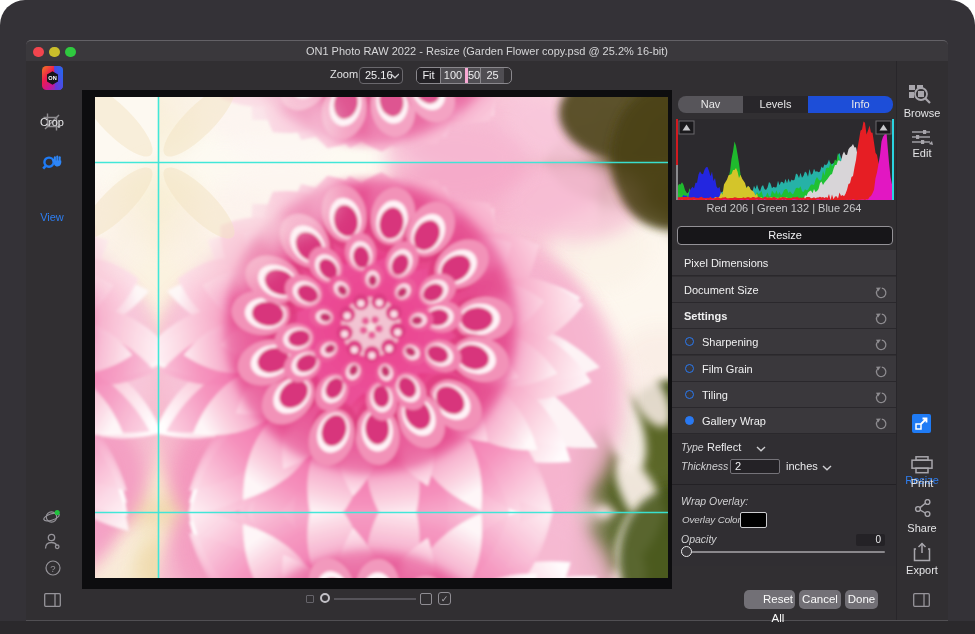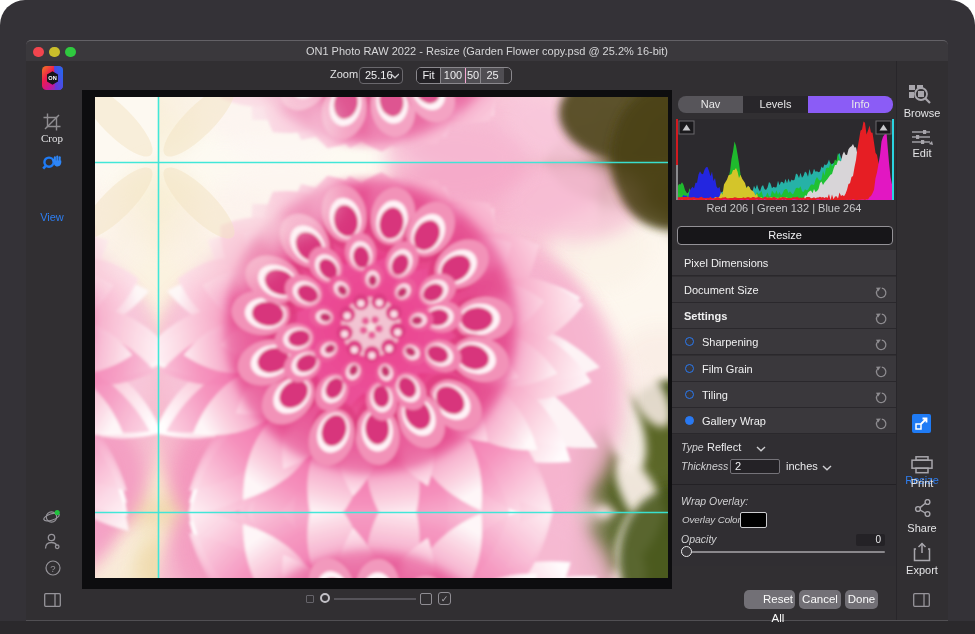--- a/index.html
+++ b/index.html
@@ -510,21 +510,21 @@
 <div id="belowwin" class="abs"></div>
 <div class="abs" style="left:26px;top:620px;width:922px;height:1px;background:#514f53;"></div>
 
 <div id="zoomlbl" class="abs">Zoom</div>
 <div id="zoomdd" class="abs">25.16 <span><svg width="9" height="6" xmlns="http://www.w3.org/2000/svg">
         <path d="M1 1 L5 4.8 L9 1" stroke="#cfcfd2" stroke-width="1.2" fill="none"></path>
       </svg></span></div>
 <div id="fitgroup" class="abs">
   <div style="width:23px;background:#232125;">Fit</div>
   <div style="width:25px;background:#504e53;border-left:1px solid #8a888d;">100</div>
-  <div style="width:15px;background:#504e53;border-left:1px solid #f9a8d4;">50</div>
+  <div style="width:15px;background:#504e53;border-left:3px solid #f9a8d4;">50</div>
   <div style="width:24px;background:#504e53;border-left:1px solid #8a888d;">25</div>
 </div>
 
 <div id="logo" class="abs" style="left:42px;top:66px;width:21px;height:24px;"><svg width="21" height="24" viewBox="0 0 21 24" xmlns="http://www.w3.org/2000/svg">
       <defs>
         <linearGradient id="lg1" x1="0" y1="0" x2="1" y2="1">
           <stop offset="0" stop-color="#f47b20"></stop>
           <stop offset="0.35" stop-color="#ed1c4e"></stop>
           <stop offset="0.65" stop-color="#c4169b"></stop>
           <stop offset="1" stop-color="#2b5fe8"></stop>
@@ -539,21 +539,21 @@
       <path d="M10.5 5.2 L16 8.4 V15.6 L10.5 18.8 L5 15.6 V8.4 Z" fill="#16151a"></path>
       <text x="10.5" y="14.3" font-family="Liberation Sans" font-size="5.6" font-weight="bold" fill="#fff" text-anchor="middle">ON</text>
     </svg></div>
 <div class="abs" style="left:43px;top:113px;width:18px;height:18px;"><svg width="18" height="18" viewBox="0 0 18 18" xmlns="http://www.w3.org/2000/svg">
       <g stroke="#8f8d91" stroke-width="1.4" fill="none">
         <path d="M4.5 0.5 V13.5 H17.5"></path>
         <path d="M0.5 4.5 H13.5 V17.5"></path>
         <path d="M2 16 L16 2"></path>
       </g>
     </svg></div>
-<div class="abs lbl" style="left:32px;top:132px;width:40px;font-family:Liberation Serif, serif;">Crop</div>
+<div class="abs lbl" style="left:32px;top:116px;width:40px;">Crop</div>
 <div class="abs" style="left:42px;top:153px;width:20px;height:20px;"><svg width="20" height="20" viewBox="0 0 20 20" xmlns="http://www.w3.org/2000/svg">
       <circle cx="7" cy="9.2" r="4.6" fill="none" stroke="#1f7bf5" stroke-width="2.4"></circle>
       <line x1="3.7" y1="12.8" x2="1.2" y2="15.6" stroke="#1f7bf5" stroke-width="2.6"></line>
       <g fill="#2e86f7">
         <rect x="11.9" y="3.2" width="2.0" height="6" rx="1"></rect>
         <rect x="14.3" y="2.4" width="2.0" height="6.5" rx="1"></rect>
         <rect x="16.7" y="3.2" width="2.0" height="6" rx="1"></rect>
         <path d="M11.6 7.6 L19.2 7.6 C19.8 10.8 18.2 13.6 15.4 13.6 C12.8 13.6 11.3 11.5 11.6 7.6 Z"></path>
         <rect x="10.6" y="5.6" width="1.9" height="4" rx="0.95" transform="rotate(-28 11.5 7.6)"></rect>
       </g>
@@ -578,21 +578,21 @@
       <text x="8" y="11.6" font-family="Liberation Sans" font-size="9.5" fill="#96949a" text-anchor="middle">?</text>
     </svg></div>
 <div class="abs" style="left:44px;top:593px;width:17px;height:14px;"><svg width="17" height="14" viewBox="0 0 17 14" xmlns="http://www.w3.org/2000/svg">
       <rect x="0.7" y="0.7" width="15.6" height="12.6" rx="1" fill="none" stroke="#96949a" stroke-width="1.3"></rect>
       <line x1="11" y1="0.7" x2="11" y2="13.3" stroke="#96949a" stroke-width="1.3"></line>
     </svg></div>
 
 <div id="tabs" class="abs">
   <div style="background:#57555a;">Nav</div>
   <div style="background:#28262a;">Levels</div>
-  <div style="background:#8b5cf6;padding-left:20px;">Info</div>
+  <div style="background:#1d4ed8;padding-left:20px;">Info</div>
 </div>
 <div id="hist" class="abs"><svg xmlns="http://www.w3.org/2000/svg" width="218" height="81" viewBox="0 0 218 81">
       <rect width="218" height="81" fill="#2c2a2e"></rect>
       <path d="M0 81 L0.0 77.3 L1.5 76.2 L3.0 73.0 L4.5 76.5 L6.0 75.9 L7.5 75.0 L9.0 78.0 L10.5 75.2 L12.0 74.0 L13.5 72.4 L15.0 77.8 L16.5 76.4 L18.0 78.3 L19.5 72.7 L21.0 73.9 L22.5 79.4 L24.0 72.1 L25.5 72.5 L27.0 75.2 L28.5 75.8 L30.0 79.7 L31.5 80.6 L33.0 76.1 L34.5 79.6 L36.0 78.2 L37.5 77.5 L39.0 78.9 L40.5 75.1 L42.0 75.0 L43.5 71.4 L45.0 73.8 L46.5 72.5 L48.0 73.3 L49.5 71.7 L51.0 73.2 L52.5 74.5 L54.0 68.5 L55.5 68.4 L57.0 69.6 L58.5 70.5 L60.0 73.6 L61.5 74.2 L63.0 73.6 L64.5 75.2 L66.0 69.4 L67.5 72.3 L69.0 68.6 L70.5 72.1 L72.0 67.2 L73.5 67.9 L75.0 74.5 L76.5 72.6 L78.0 66.7 L79.5 70.0 L81.0 65.6 L82.5 70.1 L84.0 72.5 L85.5 67.7 L87.0 66.1 L88.5 69.9 L90.0 71.0 L91.5 68.6 L93.0 63.1 L94.5 64.5 L96.0 69.2 L97.5 67.7 L99.0 68.4 L100.5 68.2 L102.0 61.7 L103.5 66.3 L105.0 62.7 L106.5 63.1 L108.0 64.7 L109.5 59.8 L111.0 64.2 L112.5 59.6 L114.0 63.4 L115.5 60.4 L117.0 61.6 L118.5 60.7 L120.0 54.5 L121.5 55.4 L123.0 58.9 L124.5 53.7 L126.0 58.7 L127.5 56.7 L129.0 52.5 L130.5 53.8 L132.0 57.7 L133.5 50.0 L135.0 55.8 L136.5 54.7 L138.0 49.8 L139.5 52.7 L141.0 52.2 L142.5 53.3 L144.0 52.4 L145.5 47.6 L147.0 49.3 L148.5 45.3 L150.0 46.2 L151.5 44.5 L153.0 40.6 L154.5 45.2 L156.0 45.3 L157.5 43.7 L159.0 47.7 L160.5 45.1 L162.0 36.1 L163.5 34.0 L165.0 38.7 L166.5 40.9 L168.0 38.0 L169.5 38.0 L171.0 45.7 L172.5 41.2 L174.0 43.3 L175.5 47.2 L177.0 50.6 L178.5 55.2 L180.0 57.7 L181.5 52.3 L183.0 59.9 L184.5 57.7 L186.0 63.0 L187.5 60.0 L189.0 63.4 L190.5 67.4 L192.0 69.9 L193.5 67.0 L195.0 73.8 L196.5 73.7 L198.0 71.9 L199.5 70.3 L201.0 73.1 L202.5 76.6 L204.0 72.2 L205.5 78.6 L207.0 80.4 L208.5 78.7 L210.0 77.5 L211.5 80.9 L213.0 80.3 L214.5 79.0 L216.0 77.6 L217.5 81.0 L218 81 Z" fill="#26b2a7" opacity="1.0"></path>
       <path d="M0 81 L0.0 74.0 L1.5 67.7 L3.0 65.0 L4.5 65.6 L6.0 63.3 L7.5 65.7 L9.0 71.0 L10.5 73.4 L12.0 75.2 L13.5 69.2 L15.0 72.1 L16.5 71.2 L18.0 80.0 L19.5 75.2 L21.0 76.7 L22.5 74.9 L24.0 78.4 L25.5 73.1 L27.0 80.8 L28.5 77.2 L30.0 75.8 L31.5 74.4 L33.0 75.6 L34.5 75.7 L36.0 74.8 L37.5 73.7 L39.0 78.2 L40.5 75.3 L42.0 73.4 L43.5 73.5 L45.0 77.1 L46.5 73.9 L48.0 73.2 L49.5 69.7 L51.0 63.4 L52.5 59.5 L54.0 52.0 L55.5 39.9 L57.0 32.4 L58.5 22.4 L60.0 26.8 L61.5 35.0 L63.0 44.3 L64.5 55.6 L66.0 61.3 L67.5 65.0 L69.0 68.5 L70.5 67.7 L72.0 76.3 L73.5 71.2 L75.0 77.3 L76.5 72.9 L78.0 74.2 L79.5 76.5 L81.0 73.0 L82.5 74.9 L84.0 74.2 L85.5 71.9 L87.0 77.2 L88.5 79.1 L90.0 76.7 L91.5 73.5 L93.0 77.3 L94.5 77.5 L96.0 71.4 L97.5 73.4 L99.0 75.0 L100.5 71.3 L102.0 75.7 L103.5 72.8 L105.0 76.4 L106.5 74.4 L108.0 71.2 L109.5 70.1 L111.0 70.3 L112.5 74.1 L114.0 72.3 L115.5 74.3 L117.0 75.4 L118.5 72.2 L120.0 69.1 L121.5 68.7 L123.0 69.5 L124.5 67.2 L126.0 72.3 L127.5 72.9 L129.0 70.3 L130.5 71.2 L132.0 70.7 L133.5 68.1 L135.0 65.4 L136.5 65.5 L138.0 66.0 L139.5 60.8 L141.0 58.1 L142.5 60.5 L144.0 61.8 L145.5 60.3 L147.0 51.7 L148.5 56.6 L150.0 49.3 L151.5 48.6 L153.0 48.9 L154.5 43.2 L156.0 47.6 L157.5 44.9 L159.0 40.5 L160.5 42.1 L162.0 33.8 L163.5 40.4 L165.0 43.0 L166.5 45.6 L168.0 42.7 L169.5 46.2 L171.0 46.7 L172.5 48.6 L174.0 49.4 L175.5 51.0 L177.0 56.0 L178.5 62.8 L180.0 63.4 L181.5 67.8 L183.0 71.2 L184.5 69.5 L186.0 69.5 L187.5 74.9 L189.0 75.3 L190.5 75.7 L192.0 73.9 L193.5 76.4 L195.0 76.1 L196.5 75.1 L198.0 78.2 L199.5 75.1 L201.0 74.4 L202.5 81.0 L204.0 74.5 L205.5 76.3 L207.0 81.0 L208.5 78.8 L210.0 77.6 L211.5 78.1 L213.0 79.1 L214.5 78.9 L216.0 78.6 L217.5 78.8 L218 81 Z" fill="#1fc22d" opacity="0.95"></path>
       <path d="M0 81 L0.0 78.7 L1.5 79.2 L3.0 78.7 L4.5 79.3 L6.0 78.2 L7.5 75.8 L9.0 77.0 L10.5 76.2 L12.0 80.1 L13.5 72.5 L15.0 69.8 L16.5 67.8 L18.0 69.4 L19.5 63.7 L21.0 63.8 L22.5 55.4 L24.0 52.2 L25.5 54.7 L27.0 55.2 L28.5 50.7 L30.0 48.2 L31.5 48.0 L33.0 51.9 L34.5 57.3 L36.0 52.6 L37.5 61.9 L39.0 59.1 L40.5 67.4 L42.0 69.4 L43.5 67.7 L45.0 75.0 L46.5 77.0 L48.0 76.0 L49.5 74.9 L51.0 74.6 L52.5 76.4 L54.0 75.0 L55.5 79.2 L57.0 78.7 L58.5 80.1 L60.0 79.9 L61.5 79.4 L63.0 79.8 L64.5 79.1 L66.0 79.3 L67.5 79.5 L69.0 79.0 L70.5 79.4 L72.0 79.8 L73.5 79.7 L75.0 79.0 L76.5 78.9 L78.0 80.1 L79.5 79.0 L81.0 78.9 L82.5 79.6 L84.0 79.5 L85.5 80.2 L87.0 79.6 L88.5 79.7 L90.0 79.5 L91.5 80.5 L93.0 79.0 L94.5 79.7 L96.0 79.9 L97.5 79.3 L99.0 79.7 L100.5 79.8 L102.0 79.5 L103.5 80.6 L105.0 79.8 L106.5 80.0 L108.0 79.2 L109.5 79.2 L111.0 80.3 L112.5 80.0 L114.0 80.6 L115.5 80.1 L117.0 79.5 L118.5 79.4 L120.0 80.1 L121.5 80.3 L123.0 80.5 L124.5 79.9 L126.0 79.4 L127.5 80.7 L129.0 79.7 L130.5 80.9 L132.0 80.6 L133.5 80.6 L135.0 79.9 L136.5 80.5 L138.0 80.4 L139.5 80.0 L141.0 80.9 L142.5 79.9 L144.0 80.9 L145.5 80.3 L147.0 80.7 L148.5 80.8 L150.0 80.3 L151.5 80.4 L153.0 80.6 L154.5 80.5 L156.0 80.3 L157.5 80.9 L159.0 80.9 L160.5 80.2 L162.0 80.2 L163.5 80.4 L165.0 79.9 L166.5 80.3 L168.0 79.9 L169.5 80.9 L171.0 80.1 L172.5 80.0 L174.0 79.9 L175.5 80.9 L177.0 80.9 L178.5 79.9 L180.0 81.0 L181.5 79.8 L183.0 80.0 L184.5 81.0 L186.0 81.0 L187.5 80.3 L189.0 81.0 L190.5 81.0 L192.0 80.2 L193.5 80.9 L195.0 80.3 L196.5 81.0 L198.0 81.0 L199.5 80.5 L201.0 81.0 L202.5 81.0 L204.0 80.6 L205.5 80.2 L207.0 80.1 L208.5 81.0 L210.0 80.9 L211.5 80.5 L213.0 80.9 L214.5 80.7 L216.0 81.0 L217.5 81.0 L218 81 Z" fill="#2326e0" opacity="1.0"></path>
       <path d="M0 81 L0.0 81.0 L1.5 81.0 L3.0 80.8 L4.5 80.8 L6.0 80.6 L7.5 81.0 L9.0 81.0 L10.5 81.0 L12.0 79.9 L13.5 79.6 L15.0 79.7 L16.5 81.0 L18.0 80.9 L19.5 79.4 L21.0 80.2 L22.5 79.6 L24.0 80.3 L25.5 80.0 L27.0 79.8 L28.5 79.9 L30.0 79.6 L31.5 80.4 L33.0 79.3 L34.5 79.0 L36.0 80.0 L37.5 79.5 L39.0 78.2 L40.5 78.1 L42.0 78.6 L43.5 77.6 L45.0 73.6 L46.5 75.7 L48.0 65.4 L49.5 62.9 L51.0 60.4 L52.5 56.2 L54.0 55.7 L55.5 55.0 L57.0 51.0 L58.5 50.9 L60.0 49.0 L61.5 52.5 L63.0 58.9 L64.5 55.8 L66.0 59.6 L67.5 61.7 L69.0 63.9 L70.5 69.3 L72.0 66.7 L73.5 68.2 L75.0 71.0 L76.5 71.8 L78.0 73.2 L79.5 76.6 L81.0 74.5 L82.5 80.3 L84.0 78.6 L85.5 78.0 L87.0 81.0 L88.5 78.8 L90.0 78.4 L91.5 78.4 L93.0 79.1 L94.5 78.0 L96.0 78.5 L97.5 79.0 L99.0 78.5 L100.5 78.7 L102.0 78.8 L103.5 79.0 L105.0 78.1 L106.5 78.7 L108.0 78.6 L109.5 78.5 L111.0 78.2 L112.5 79.8 L114.0 78.9 L115.5 78.7 L117.0 79.5 L118.5 79.3 L120.0 79.9 L121.5 79.7 L123.0 79.4 L124.5 79.9 L126.0 79.7 L127.5 78.7 L129.0 79.3 L130.5 79.4 L132.0 78.6 L133.5 79.3 L135.0 78.6 L136.5 79.3 L138.0 79.0 L139.5 80.2 L141.0 79.4 L142.5 79.2 L144.0 80.4 L145.5 78.9 L147.0 80.2 L148.5 79.7 L150.0 80.3 L151.5 79.8 L153.0 79.6 L154.5 80.5 L156.0 79.1 L157.5 80.0 L159.0 79.9 L160.5 79.8 L162.0 80.2 L163.5 80.3 L165.0 79.8 L166.5 79.9 L168.0 80.4 L169.5 79.7 L171.0 80.5 L172.5 80.9 L174.0 80.6 L175.5 80.9 L177.0 80.8 L178.5 79.8 L180.0 80.5 L181.5 79.7 L183.0 79.9 L184.5 81.0 L186.0 79.6 L187.5 79.7 L189.0 81.0 L190.5 79.8 L192.0 80.6 L193.5 80.6 L195.0 79.8 L196.5 81.0 L198.0 80.6 L199.5 79.9 L201.0 80.3 L202.5 80.8 L204.0 80.0 L205.5 80.3 L207.0 80.6 L208.5 81.0 L210.0 80.6 L211.5 81.0 L213.0 81.0 L214.5 81.0 L216.0 80.9 L217.5 81.0 L218 81 Z" fill="#d4c52a" opacity="1.0"></path>
       <path d="M0 81 L0.0 81.0 L1.5 80.7 L3.0 81.0 L4.5 81.0 L6.0 80.9 L7.5 81.0 L9.0 80.5 L10.5 81.0 L12.0 80.2 L13.5 80.3 L15.0 80.6 L16.5 81.0 L18.0 81.0 L19.5 80.4 L21.0 80.5 L22.5 80.8 L24.0 81.0 L25.5 81.0 L27.0 80.7 L28.5 80.9 L30.0 80.9 L31.5 80.8 L33.0 80.6 L34.5 81.0 L36.0 81.0 L37.5 80.2 L39.0 80.3 L40.5 80.4 L42.0 81.0 L43.5 81.0 L45.0 81.0 L46.5 81.0 L48.0 80.8 L49.5 81.0 L51.0 80.9 L52.5 81.0 L54.0 81.0 L55.5 80.7 L57.0 80.9 L58.5 80.8 L60.0 81.0 L61.5 81.0 L63.0 81.0 L64.5 81.0 L66.0 80.6 L67.5 80.5 L69.0 81.0 L70.5 81.0 L72.0 80.5 L73.5 80.8 L75.0 80.6 L76.5 81.0 L78.0 81.0 L79.5 81.0 L81.0 80.5 L82.5 81.0 L84.0 80.8 L85.5 80.2 L87.0 81.0 L88.5 80.9 L90.0 80.6 L91.5 80.3 L93.0 81.0 L94.5 81.0 L96.0 81.0 L97.5 80.4 L99.0 81.0 L100.5 81.0 L102.0 80.9 L103.5 81.0 L105.0 80.7 L106.5 81.0 L108.0 80.6 L109.5 81.0 L111.0 81.0 L112.5 80.7 L114.0 81.0 L115.5 81.0 L117.0 80.6 L118.5 80.7 L120.0 81.0 L121.5 81.0 L123.0 80.2 L124.5 79.1 L126.0 79.2 L127.5 81.0 L129.0 76.3 L130.5 76.9 L132.0 73.6 L133.5 72.3 L135.0 71.4 L136.5 74.2 L138.0 70.1 L139.5 73.1 L141.0 71.9 L142.5 69.9 L144.0 63.9 L145.5 62.5 L147.0 66.0 L148.5 63.4 L150.0 61.7 L151.5 60.0 L153.0 57.7 L154.5 55.7 L156.0 55.1 L157.5 50.0 L159.0 46.0 L160.5 45.9 L162.0 41.4 L163.5 41.5 L165.0 42.5 L166.5 35.7 L168.0 32.6 L169.5 35.7 L171.0 36.0 L172.5 30.3 L174.0 28.3 L175.5 27.3 L177.0 25.1 L178.5 28.6 L180.0 28.3 L181.5 36.0 L183.0 33.8 L184.5 33.5 L186.0 41.0 L187.5 42.7 L189.0 39.1 L190.5 39.7 L192.0 48.7 L193.5 46.7 L195.0 53.1 L196.5 51.1 L198.0 54.8 L199.5 61.0 L201.0 64.1 L202.5 62.7 L204.0 67.5 L205.5 68.2 L207.0 73.4 L208.5 76.1 L210.0 73.2 L211.5 76.2 L213.0 78.2 L214.5 78.7 L216.0 79.0 L217.5 79.7 L218 81 Z" fill="#d8d5d8" opacity="1.0"></path>
       <path d="M0 81 L0.0 77.9 L1.5 78.7 L3.0 78.0 L4.5 78.3 L6.0 78.0 L7.5 78.1 L9.0 78.0 L10.5 77.9 L12.0 77.8 L13.5 78.3 L15.0 78.5 L16.5 78.2 L18.0 78.1 L19.5 78.7 L21.0 78.7 L22.5 79.1 L24.0 78.2 L25.5 77.8 L27.0 78.8 L28.5 79.1 L30.0 79.0 L31.5 78.7 L33.0 78.9 L34.5 77.8 L36.0 79.3 L37.5 78.9 L39.0 79.2 L40.5 78.3 L42.0 78.1 L43.5 79.1 L45.0 79.3 L46.5 78.6 L48.0 78.4 L49.5 77.9 L51.0 79.3 L52.5 79.2 L54.0 79.1 L55.5 79.0 L57.0 79.0 L58.5 78.2 L60.0 78.4 L61.5 79.0 L63.0 79.1 L64.5 78.9 L66.0 79.1 L67.5 78.2 L69.0 78.9 L70.5 78.5 L72.0 78.1 L73.5 78.6 L75.0 79.0 L76.5 77.9 L78.0 77.9 L79.5 78.8 L81.0 78.5 L82.5 77.8 L84.0 78.6 L85.5 79.0 L87.0 79.3 L88.5 77.8 L90.0 78.1 L91.5 78.8 L93.0 78.5 L94.5 78.5 L96.0 78.9 L97.5 77.8 L99.0 78.3 L100.5 79.0 L102.0 79.4 L103.5 78.6 L105.0 78.8 L106.5 78.1 L108.0 78.2 L109.5 78.4 L111.0 79.1 L112.5 79.1 L114.0 78.9 L115.5 79.0 L117.0 78.0 L118.5 78.5 L120.0 78.3 L121.5 77.8 L123.0 78.9 L124.5 78.5 L126.0 79.1 L127.5 78.1 L129.0 79.4 L130.5 78.0 L132.0 78.0 L133.5 78.0 L135.0 79.2 L136.5 78.9 L138.0 78.2 L139.5 79.2 L141.0 78.6 L142.5 78.6 L144.0 77.8 L145.5 78.4 L147.0 78.0 L148.5 78.9 L150.0 78.1 L151.5 79.1 L153.0 75.0 L154.5 81.0 L156.0 75.4 L157.5 80.3 L159.0 77.5 L160.5 77.3 L162.0 79.6 L163.5 73.4 L165.0 76.9 L166.5 76.1 L168.0 77.3 L169.5 74.7 L171.0 70.7 L172.5 65.1 L174.0 64.3 L175.5 58.0 L177.0 57.1 L178.5 48.2 L180.0 41.1 L181.5 29.3 L183.0 20.4 L184.5 11.8 L186.0 10.4 L187.5 2.6 L189.0 3.7 L190.5 15.6 L192.0 11.6 L193.5 6.4 L195.0 13.5 L196.5 13.7 L198.0 23.5 L199.5 33.8 L201.0 35.9 L202.5 43.8 L204.0 48.0 L205.5 51.5 L207.0 58.7 L208.5 63.9 L210.0 68.9 L211.5 70.0 L213.0 76.7 L214.5 79.7 L216.0 76.3 L217.5 79.4 L218 81 Z" fill="#e61e24" opacity="1.0"></path>
       <path d="M0 81 L0.0 80.3 L1.5 80.9 L3.0 80.6 L4.5 81.0 L6.0 80.5 L7.5 81.0 L9.0 81.0 L10.5 81.0 L12.0 80.7 L13.5 80.7 L15.0 81.0 L16.5 81.0 L18.0 80.5 L19.5 80.8 L21.0 81.0 L22.5 81.0 L24.0 81.0 L25.5 81.0 L27.0 81.0 L28.5 81.0 L30.0 80.3 L31.5 81.0 L33.0 81.0 L34.5 80.8 L36.0 80.6 L37.5 80.5 L39.0 81.0 L40.5 81.0 L42.0 81.0 L43.5 81.0 L45.0 81.0 L46.5 80.7 L48.0 80.2 L49.5 80.5 L51.0 80.7 L52.5 80.8 L54.0 81.0 L55.5 81.0 L57.0 81.0 L58.5 80.8 L60.0 81.0 L61.5 81.0 L63.0 81.0 L64.5 80.5 L66.0 80.5 L67.5 80.8 L69.0 81.0 L70.5 80.6 L72.0 80.3 L73.5 80.9 L75.0 81.0 L76.5 81.0 L78.0 81.0 L79.5 80.7 L81.0 80.2 L82.5 81.0 L84.0 80.7 L85.5 80.5 L87.0 81.0 L88.5 80.3 L90.0 80.8 L91.5 81.0 L93.0 81.0 L94.5 81.0 L96.0 80.9 L97.5 80.7 L99.0 81.0 L100.5 80.3 L102.0 81.0 L103.5 81.0 L105.0 81.0 L106.5 80.2 L108.0 81.0 L109.5 80.3 L111.0 80.9 L112.5 80.9 L114.0 80.9 L115.5 81.0 L117.0 80.3 L118.5 80.2 L120.0 80.5 L121.5 80.8 L123.0 81.0 L124.5 80.5 L126.0 81.0 L127.5 80.4 L129.0 81.0 L130.5 80.9 L132.0 80.5 L133.5 81.0 L135.0 80.9 L136.5 81.0 L138.0 81.0 L139.5 81.0 L141.0 80.2 L142.5 80.3 L144.0 80.7 L145.5 81.0 L147.0 80.7 L148.5 80.6 L150.0 81.0 L151.5 80.9 L153.0 80.5 L154.5 81.0 L156.0 81.0 L157.5 81.0 L159.0 81.0 L160.5 81.0 L162.0 80.9 L163.5 81.0 L165.0 81.0 L166.5 81.0 L168.0 80.9 L169.5 81.0 L171.0 80.8 L172.5 81.0 L174.0 80.7 L175.5 81.0 L177.0 80.3 L178.5 80.8 L180.0 81.0 L181.5 81.0 L183.0 80.8 L184.5 80.7 L186.0 80.6 L187.5 80.6 L189.0 81.0 L190.5 80.2 L192.0 80.5 L193.5 78.0 L195.0 76.9 L196.5 74.2 L198.0 70.7 L199.5 59.2 L201.0 53.6 L202.5 44.8 L204.0 36.2 L205.5 22.6 L207.0 17.7 L208.5 15.8 L210.0 6.3 L211.5 26.1 L213.0 43.5 L214.5 57.9 L216.0 65.5 L217.5 75.6 L218 81 Z" fill="#e217c2" opacity="1.0"></path>

